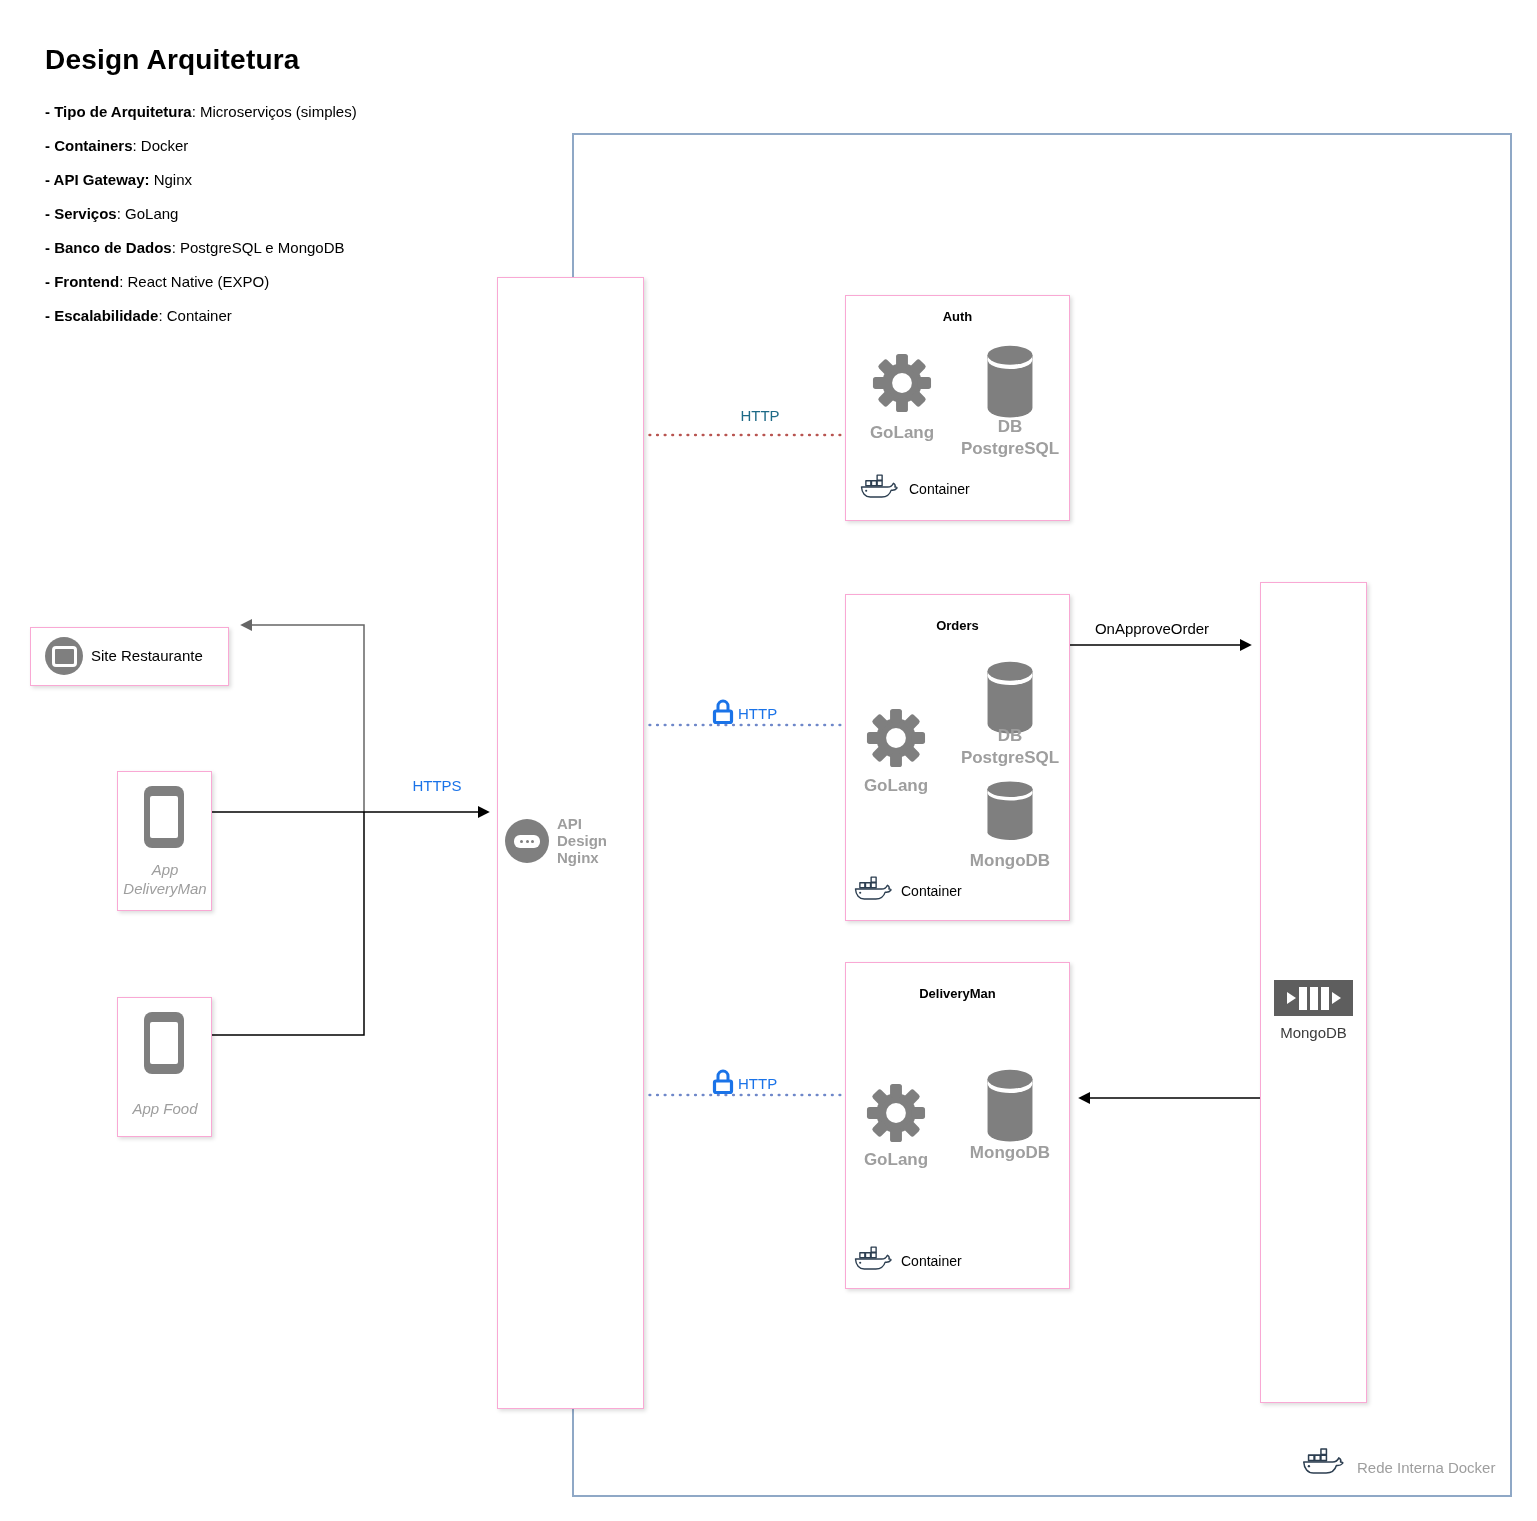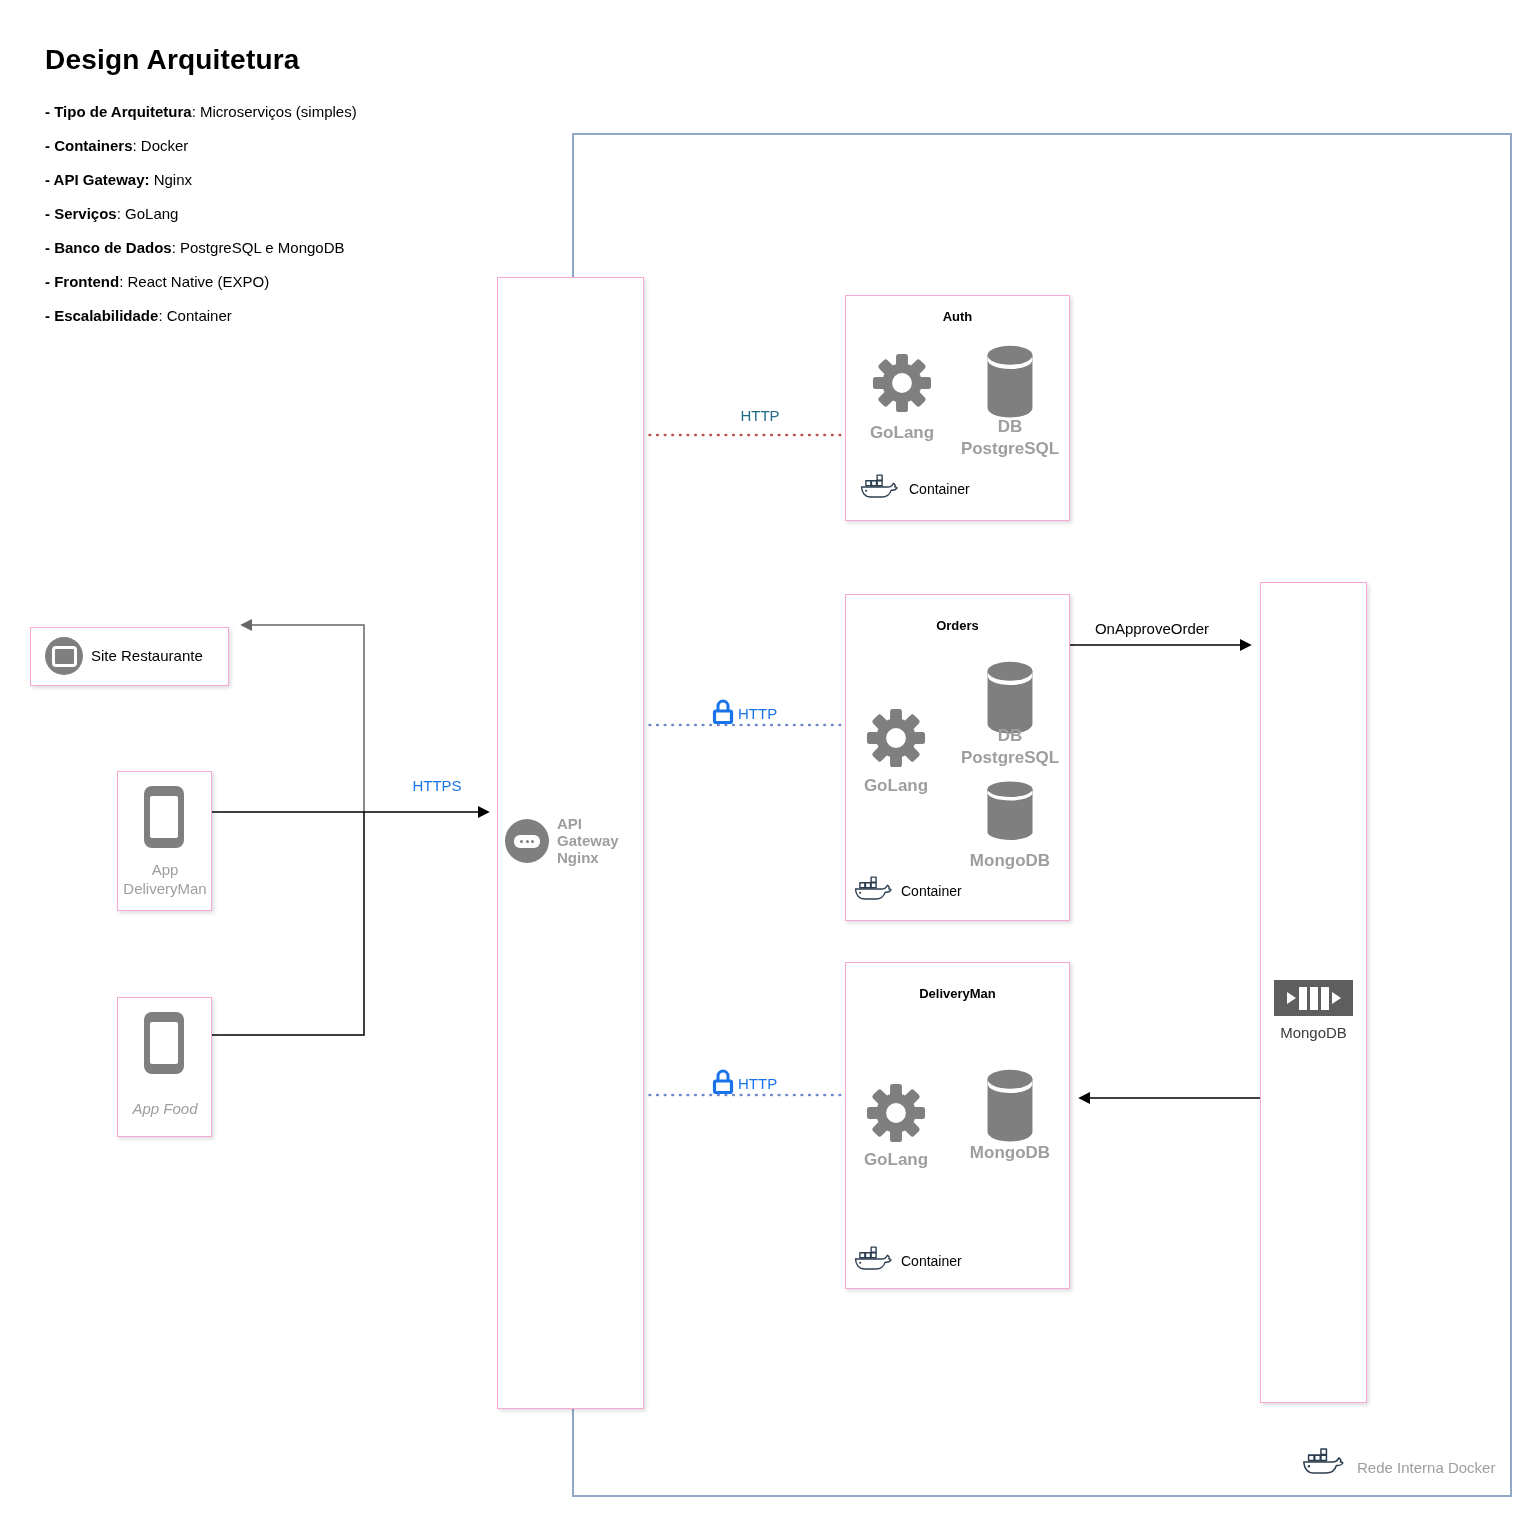--- a/index.html
+++ b/index.html
@@ -17,21 +17,21 @@
 
   .wbox{background:#fff;border:1px solid #f9a8d4;box-shadow:2px 2px 4px rgba(0,0,0,.14);z-index:2;margin-top:29px;}
   .gateway-box{left:497px;top:248px;width:145px;height:1130px;}
   .rabbit-box{left:1260px;top:553px;width:105px;height:819px;}
   .svc-box{width:223px;}
   .auth-box{left:845px;top:266px;height:224px;}
   .orders-box{left:845px;top:565px;height:325px;}
   .dman-box{left:845px;top:933px;height:325px;}
   .site-box{left:30px;top:598px;width:197px;height:57px;}
   .app-box{left:117px;width:93px;height:138px;}
-  .appdm-box{top:742px;}
+  .appdm-box{top:742px;font-style:italic;}
   .appfood-box{top:968px;}
 
   .edges{left:0;top:0;width:1537px;height:1521px;z-index:1;pointer-events:none;}
   .lbl{z-index:3;font-size:15px;}
   .center{text-align:center;}
   .blue{color:#1a73e8;}
   .teal{color:#1e6a87;}
   .gray-b{color:#9e9e9e;font-weight:bold;}
   .gray-t{color:#9e9e9e;}
   .svc-title{font-size:13px;font-weight:bold;text-align:center;z-index:3;}
@@ -136,21 +136,21 @@
   </div>
 
   <div class="abs wbox gateway-box">
     <div class="abs circle-icon gw-ic" style="left:7px;top:541px;">
         <div class="pill">
           <div class="dot"></div>
           <div class="dot"></div>
           <div class="dot"></div>
         </div>
       </div>
-    <div class="abs gray-b" style="left:59px;top:537px;width:72px;font-size:15px;line-height:17px;">API Gateway Nginx</div>
+    <div class="abs gray-b" style="left:59px;top:537px;width:72px;font-size:15px;line-height:17px;">API Design Nginx</div>
   </div>
 
   <div class="abs wbox rabbit-box">
     <div class="abs rmq-ic" style="left:13px;top:397px;">
         <div class="tri"></div>
         <div class="bar"></div>
         <div class="bar"></div>
         <div class="bar"></div>
         <div class="tri"></div>
       </div>

